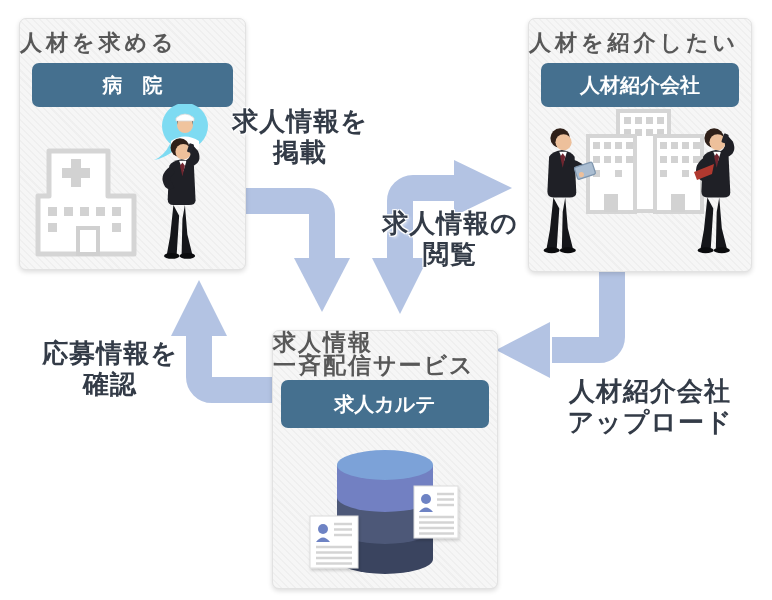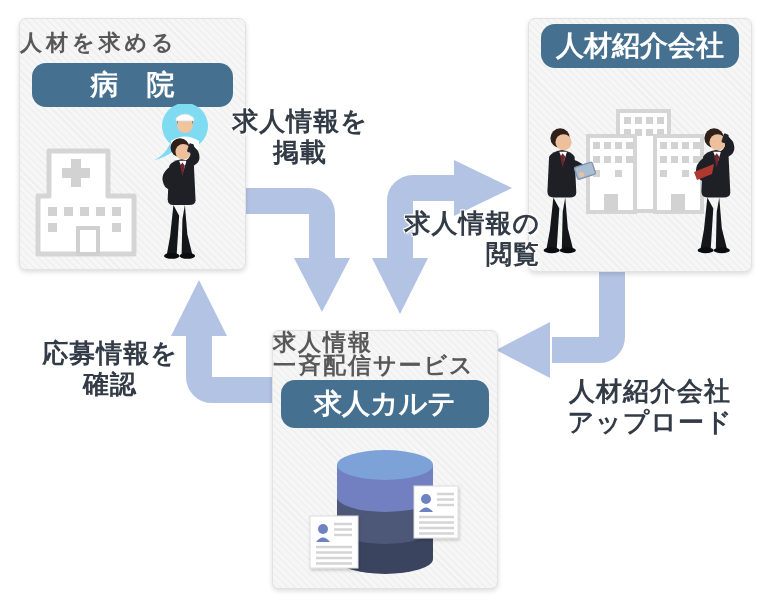--- a/index.html
+++ b/index.html
@@ -20,44 +20,44 @@
   #hospital-box{left:19px;top:18px;width:225px;height:250px;}
   #agency-box{left:528px;top:18px;width:222px;height:252px;}
   #service-box{left:272px;top:330px;width:224px;height:257px;}
 
   .box-title{
     margin-top:9px;text-align:left;font-weight:bold;font-size:22px;
     letter-spacing:4px;color:var(--box-title-text,#585858);white-space:nowrap;
   }
   #service-box .box-title{margin-top:0;font-size:23px;line-height:23px;letter-spacing:2px;}
   .entity-label{
-    margin:5px 12px 0;height:44px;line-height:44px;border-radius:14px;
+    margin:5px 12px 0;height:44px;line-height:44px;border-radius:7px;
     background:var(--accent,#45708f);color:var(--label-text,#ffffff);
-    font-weight:bold;font-size:28px;text-align:center;white-space:nowrap;
+    font-weight:bold;font-size:20px;text-align:center;white-space:nowrap;
   }
   #service-box .entity-label{margin:3px 8px 0;height:48px;line-height:48px;}
 
   .illus{position:absolute;left:0;pointer-events:none;}
   #hospital-box .illus,#agency-box .illus{top:85px;}
   #service-box .illus{top:110px;}
 
   
   #arrows{position:absolute;left:0;top:0;z-index:1;}
   .arrow-shaft{stroke:var(--arrow,#b3c3e3);stroke-width:26;fill:none;}
   .arrow-head{fill:var(--arrow,#b3c3e3);}
 
   
   .arrow-label{
     position:absolute;z-index:3;text-align:center;font-weight:bold;
     font-size:26px;line-height:31px;letter-spacing:1px;white-space:nowrap;
     color:var(--arrow-label-text,#333b47);
     text-shadow:1px 1px 0 #fff,-1px -1px 0 #fff,1px -1px 0 #fff,-1px 1px 0 #fff,2px 2px 3px rgba(255,255,255,0.65);
   }
   #lbl-post{left:210px;top:106px;width:180px;}
-  #lbl-view{left:360px;top:208px;width:180px;text-align:right;}
+  #lbl-view{left:360px;top:208px;width:180px;}
   #lbl-upload{left:548px;top:376px;width:204px;}
   #lbl-confirm{left:12px;top:338px;width:196px;}
 
   .bldg{fill:#ffffff;stroke:#d5d5d5;}
   .win{fill:#d2d2d2;}
   .doc-line{stroke:#d4d4d4;stroke-width:2.5;}
 </style>
 </head>
 <body>
 
@@ -139,20 +139,21 @@
         <path d="M151,37 Q165,28 179,37 L179,45 H151 Z" fill="#ffffff"></path>
         <circle cx="165" cy="21" r="8" fill="#f0c49e"></circle>
         <path d="M157,21 A8,8 0 0 1 173,21 L173,15 Q165,9 157,15 Z" fill="#4a3328"></path>
         <path d="M156,14 Q165,6 174,14 L174,17 H156 Z" fill="#ffffff" stroke="#d8d8d8" stroke-width="0.8"></path>
       </g>
       <use href="#bizman-phone" transform="translate(128,33) scale(0.82)"></use>
     </svg>
   </div>
 
   <div class="entity-box" id="agency-box">
+    <div class="box-title">人材を紹介したい</div>
     <div class="entity-label">人材紹介会社</div>
     <svg class="illus" width="222" height="167" viewBox="0 0 222 167">
       <g>
         <rect class="bldg" x="89" y="7" width="51" height="100" stroke-width="4"></rect>
         <rect class="win" x="95" y="13" width="7" height="7"></rect>
           <rect class="win" x="106" y="13" width="7" height="7"></rect>
         <rect class="win" x="117" y="13" width="7" height="7"></rect>
           <rect class="win" x="128" y="13" width="7" height="7"></rect>
         <rect class="win" x="95" y="25" width="7" height="7"></rect>
           <rect class="win" x="106" y="25" width="7" height="7"></rect>

